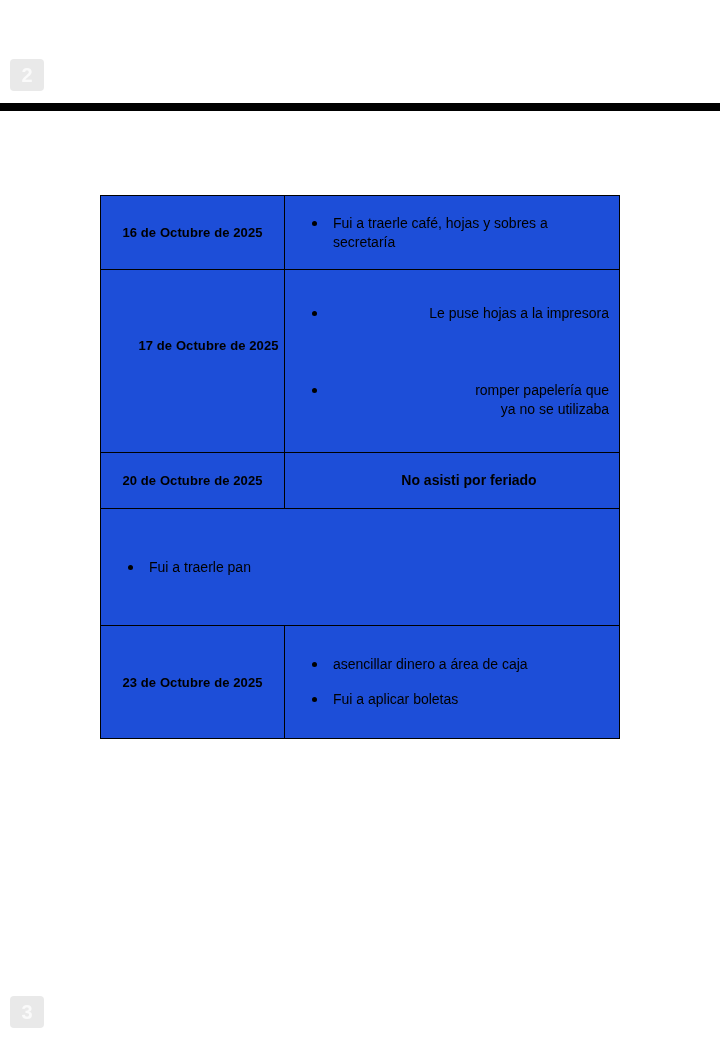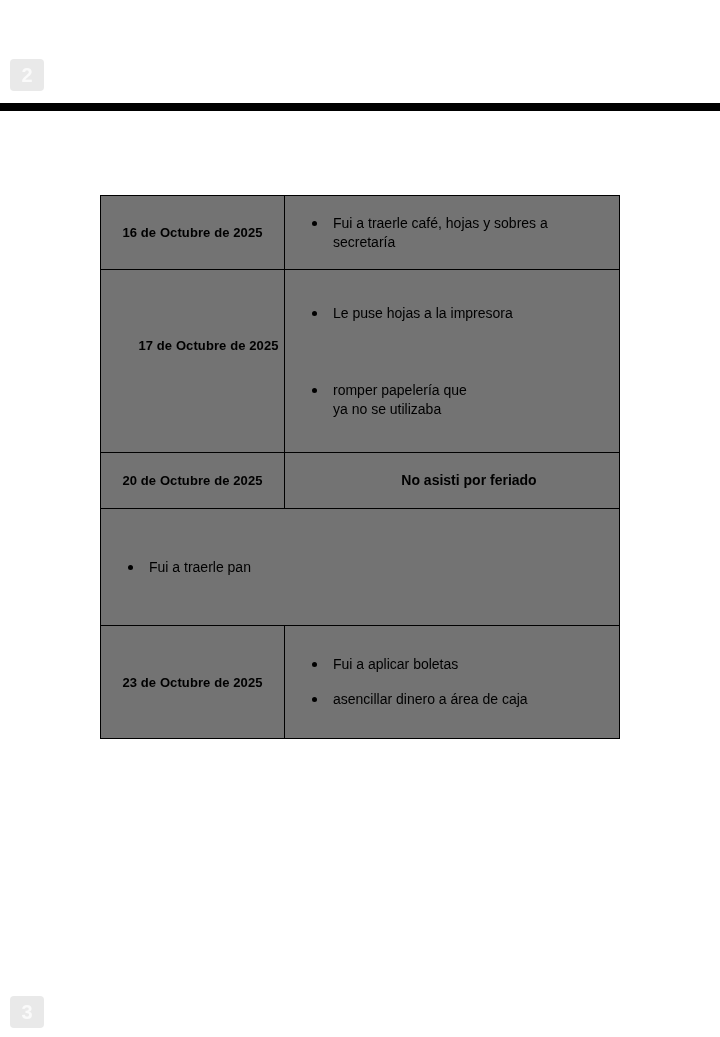--- a/index.html
+++ b/index.html
@@ -43,21 +43,21 @@
     background: #000000;
   }
 
   
   .activity-table {
     position: absolute;
     left: 100px;
     top: 195px;
     width: 520px;
     border: 1.5px solid #000000;
-    background: #737373;
+    background: #1d4ed8;
   }
   .t-row {
     display: flex;
     border-bottom: 1.5px solid #000000;
   }
   .t-row:last-child { border-bottom: none; }
 
   .cell-date {
     width: 184px;
     flex: 0 0 184px;
@@ -74,21 +74,21 @@
 
   .cell-acts {
     flex: 1;
     display: flex;
     flex-direction: column;
     justify-content: center;
     padding: 4px 10px 4px 0;
     font-size: 14px;
     line-height: 19px;
   }
-  .cell-acts.gap-wide  { gap: 58px; }
+  .cell-acts.gap-wide  { gap: 58px; text-align: right; }
   .cell-acts.gap-small { gap: 16px; }
 
   .bullet-item {
     position: relative;
     padding-left: 48px;
   }
   .bullet-item .dot {
     position: absolute;
     left: 27px;
     top: 7px;
@@ -179,25 +179,25 @@
     </div>
   </div>
 
   <div class="t-row r6">
     <div class="cell-date">
       <span class="date-text">23 de Octubre de 2025</span>
     </div>
     <div class="cell-acts gap-small">
       <div class="bullet-item">
         <span class="dot"></span>
+        <span class="txt">asencillar dinero a área de caja</span>
+      </div>
+      <div class="bullet-item">
+        <span class="dot"></span>
         <span class="txt">Fui a aplicar boletas</span>
-      </div>
-      <div class="bullet-item">
-        <span class="dot"></span>
-        <span class="txt">asencillar dinero a área de caja</span>
       </div>
     </div>
   </div>
 
 </div>
 
 <div class="page-badge bottom">
   <span>3</span>
 </div>
 

